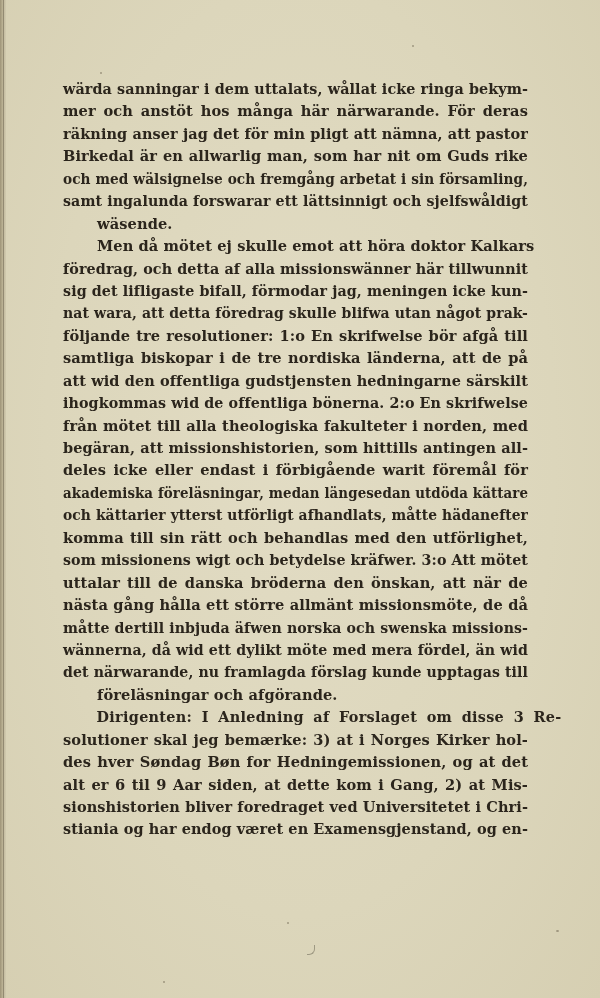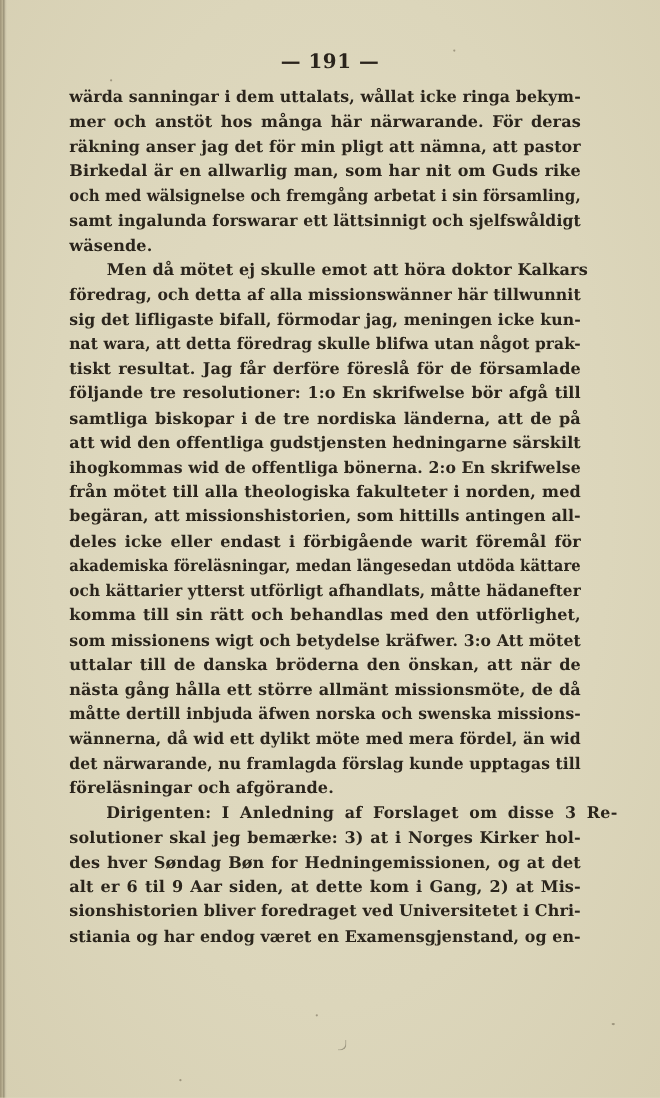--- a/index.html
+++ b/index.html
@@ -64,20 +64,21 @@
       white-space: nowrap;
       text-align: justify;
       text-align-last: justify;
       height: 22.45px;
       overflow: visible;
       transform-origin: left center;
       letter-spacing: 0.1px;
     }
     .line.last {
       text-align-last: left;
+      margin-left: 34px;
     }
     .line.indent {
       padding-left: 34px;
     }
     .speaker {
       letter-spacing: 0.3px;
     }
     .speck {
       position: absolute;
       background: #6d6450;
@@ -96,35 +97,33 @@
       opacity: 0.6;
     }
   </style>
 </head>
 <body>
 
 <div class="page">
   <div class="binding-edge"></div>
   <div class="binding-line"></div>
 
-  <div class="page-number">— 191 —</div>
 
   <div class="text-block" id="text-block">
     <span class="line" style="transform: scaleX(0.9825); width: 473.297px; text-align-last: justify;">wärda sanningar i dem uttalats, wållat icke ringa bekym-</span>
     <span class="line">mer och anstöt hos många här närwarande. För deras</span>
     <span class="line" style="transform: scaleX(0.9909); width: 469.266px; text-align-last: justify;">räkning anser jag det för min pligt att nämna, att pastor</span>
     <span class="line">Birkedal är en allwarlig man, som har nit om Guds rike</span>
     <span class="line" style="transform: scaleX(0.9361); width: 496.766px; text-align-last: justify;">och med wälsignelse och fremgång arbetat i sin församling,</span>
     <span class="line" style="transform: scaleX(0.9724); width: 478.188px; text-align-last: justify;">samt ingalunda forswarar ett lättsinnigt och sjelfswåldigt</span>
     <span class="line last">wäsende.</span>
     <span class="line indent">Men då mötet ej skulle emot att höra doktor Kalkars</span>
     <span class="line" style="transform: scaleX(0.9814); width: 473.828px; text-align-last: justify;">föredrag, och detta af alla missionswänner här tillwunnit</span>
     <span class="line" style="transform: scaleX(0.9773); width: 475.812px; text-align-last: justify;">sig det lifligaste bifall, förmodar jag, meningen icke kun-</span>
     <span class="line" style="transform: scaleX(0.9596); width: 484.578px; text-align-last: justify;">nat wara, att detta föredrag skulle blifwa utan något prak-</span>
-    <span class="line">tiskt resultat. Jag får derföre föreslå för de församlade</span>
     <span class="line">följande tre resolutioner: 1:o En skrifwelse bör afgå till</span>
     <span class="line">samtliga biskopar i de tre nordiska länderna, att de på</span>
     <span class="line" style="transform: scaleX(0.992); width: 468.75px; text-align-last: justify;">att wid den offentliga gudstjensten hedningarne särskilt</span>
     <span class="line" style="transform: scaleX(0.978); width: 475.453px; text-align-last: justify;">ihogkommas wid de offentliga bönerna. 2:o En skrifwelse</span>
     <span class="line">från mötet till alla theologiska fakulteter i norden, med</span>
     <span class="line" style="transform: scaleX(0.9908); width: 469.328px; text-align-last: justify;">begäran, att missionshistorien, som hittills antingen all-</span>
     <span class="line">deles icke eller endast i förbigående warit föremål för</span>
     <span class="line" style="transform: scaleX(0.9171); width: 507.031px; text-align-last: justify;">akademiska föreläsningar, medan längesedan utdöda kättare</span>
     <span class="line" style="transform: scaleX(0.9483); width: 490.344px; text-align-last: justify;">och kättarier ytterst utförligt afhandlats, måtte hädanefter</span>
     <span class="line">komma till sin rätt och behandlas med den utförlighet,</span>

